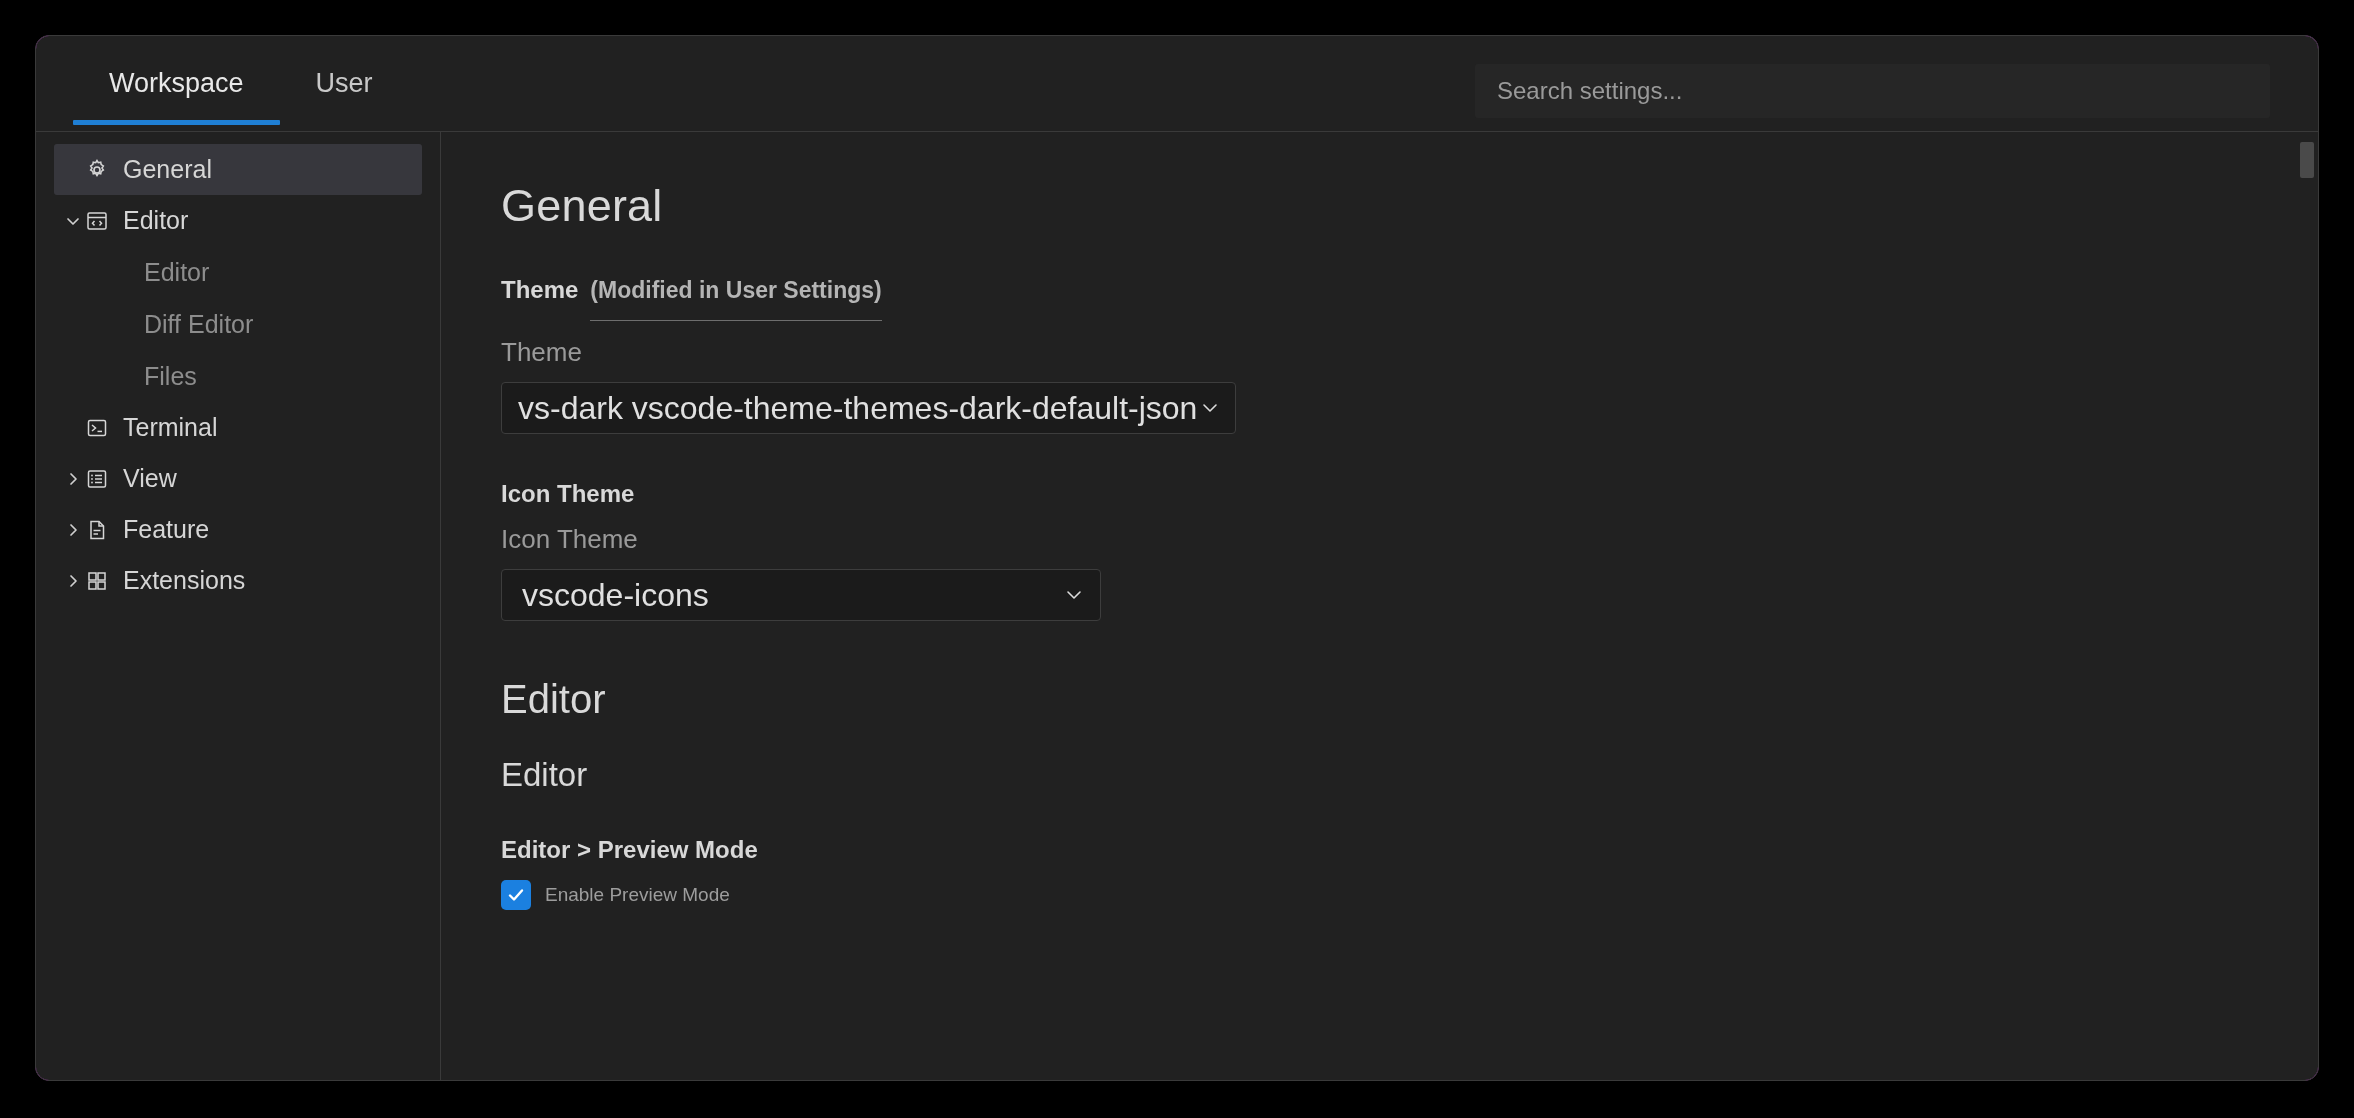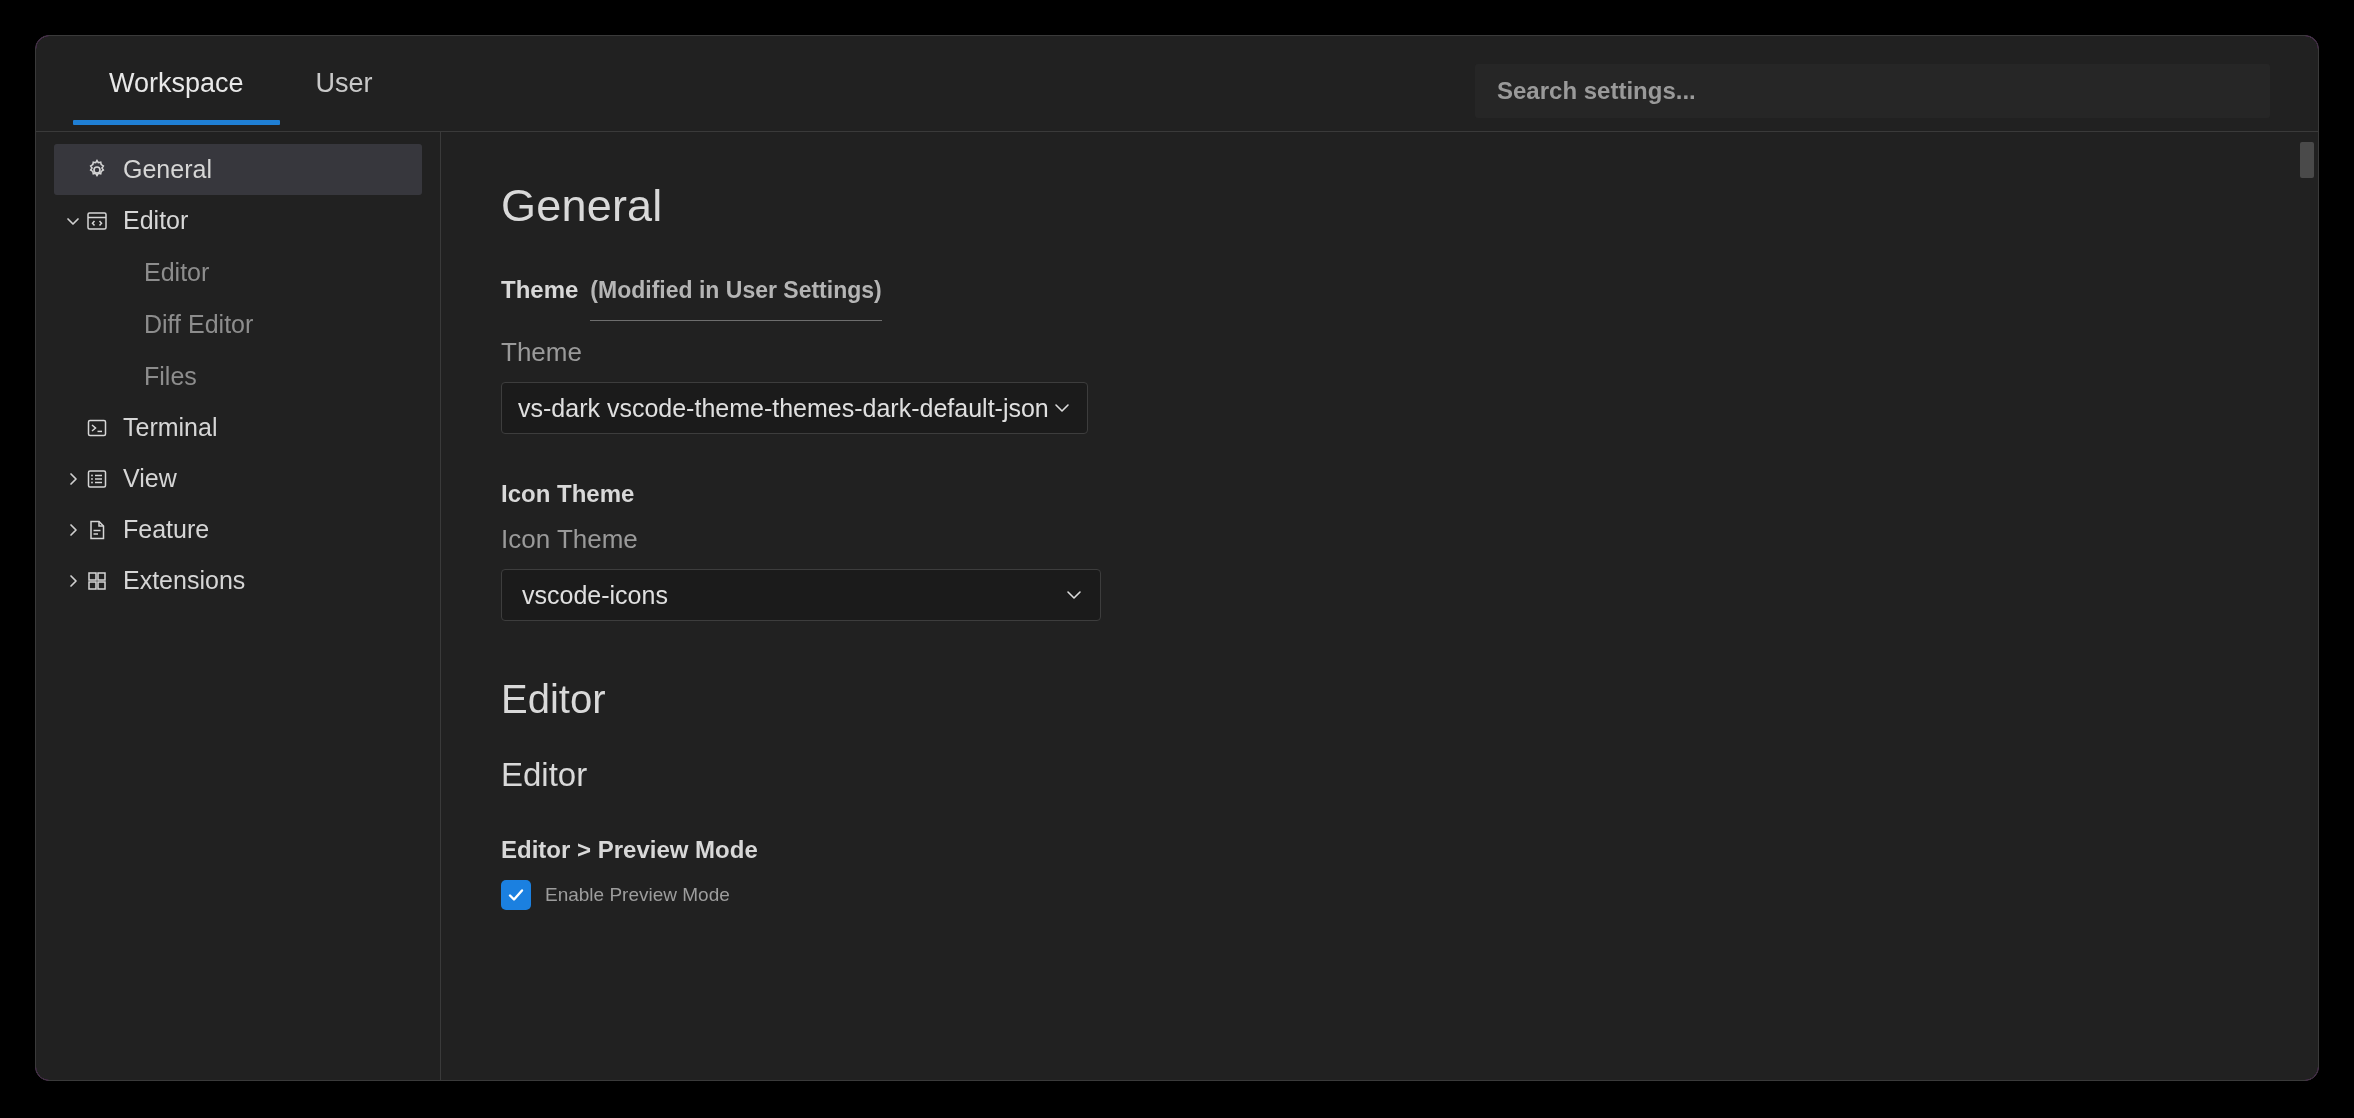--- a/index.html
+++ b/index.html
@@ -78,21 +78,20 @@
     width: 100%;
     height: 100%;
     background: #262626;
     border: none;
     outline: none;
     border-radius: 3px;
     color: #d4d4d4;
     font-size: 24px;
     font-family: "Liberation Sans", sans-serif;
     padding: 0 22px;
-    font-weight: bold;
   }
   #search-input::placeholder { color: #9a9a9a; }
 
   
   #body {
     flex: 1 1 auto;
     display: flex;
     min-height: 0;
     position: relative;
   }
@@ -226,21 +225,21 @@
   .dropdown {
     position: relative;
     display: inline-flex;
     align-items: center;
     height: 52px;
     background: #1b1b1b;
     border: 1px solid #3d3d3d;
     border-radius: 4px;
     padding: 0 14px 0 16px;
     color: #e0e0e0;
-    font-size: 25px;
+    font-size: 32px;
     cursor: pointer;
     user-select: none;
     white-space: nowrap;
   }
   .dropdown.wide { width: 600px; justify-content: space-between; padding-left: 20px; }
   .dropdown .chev {
     display: inline-flex;
     align-items: center;
     margin-left: 2px;
   }

